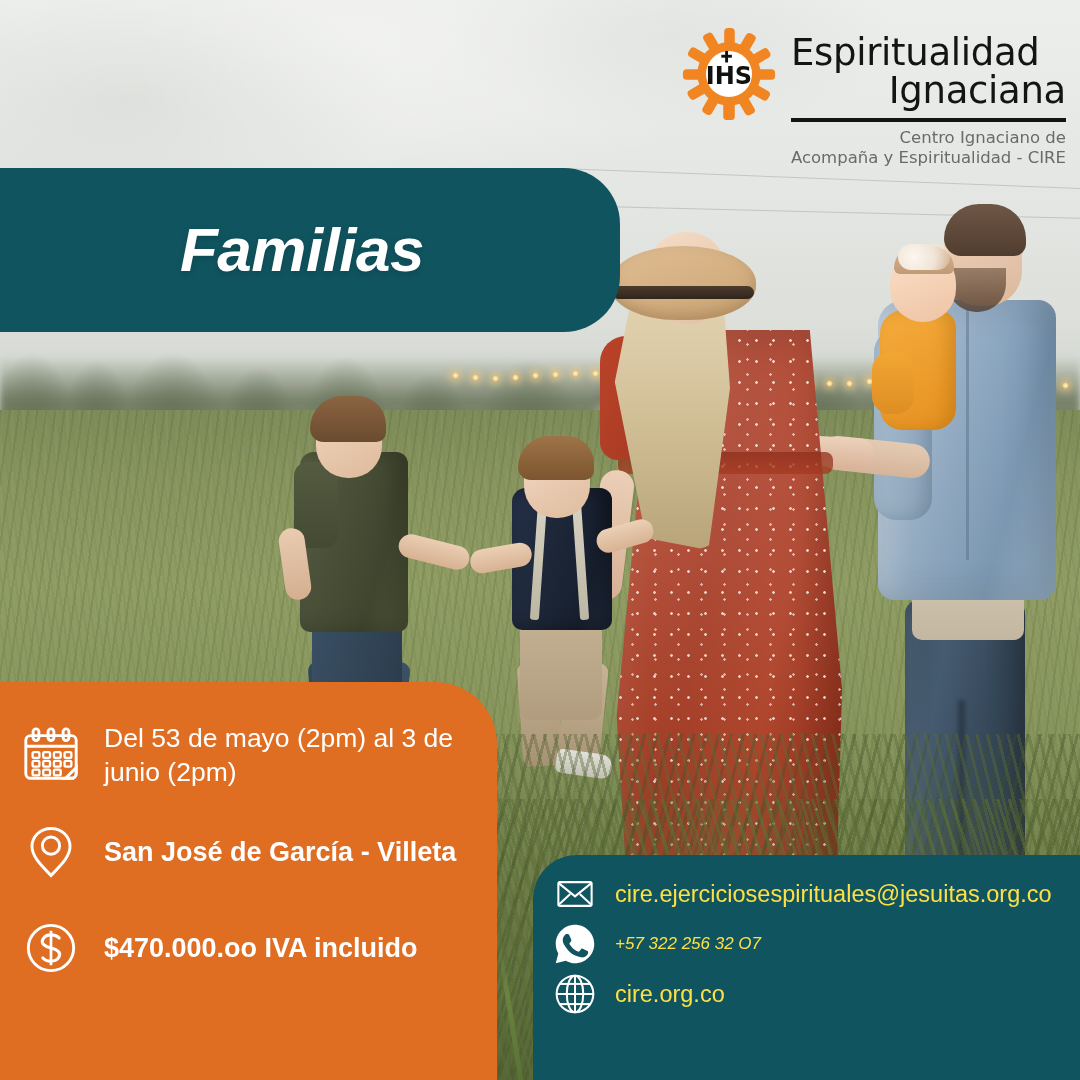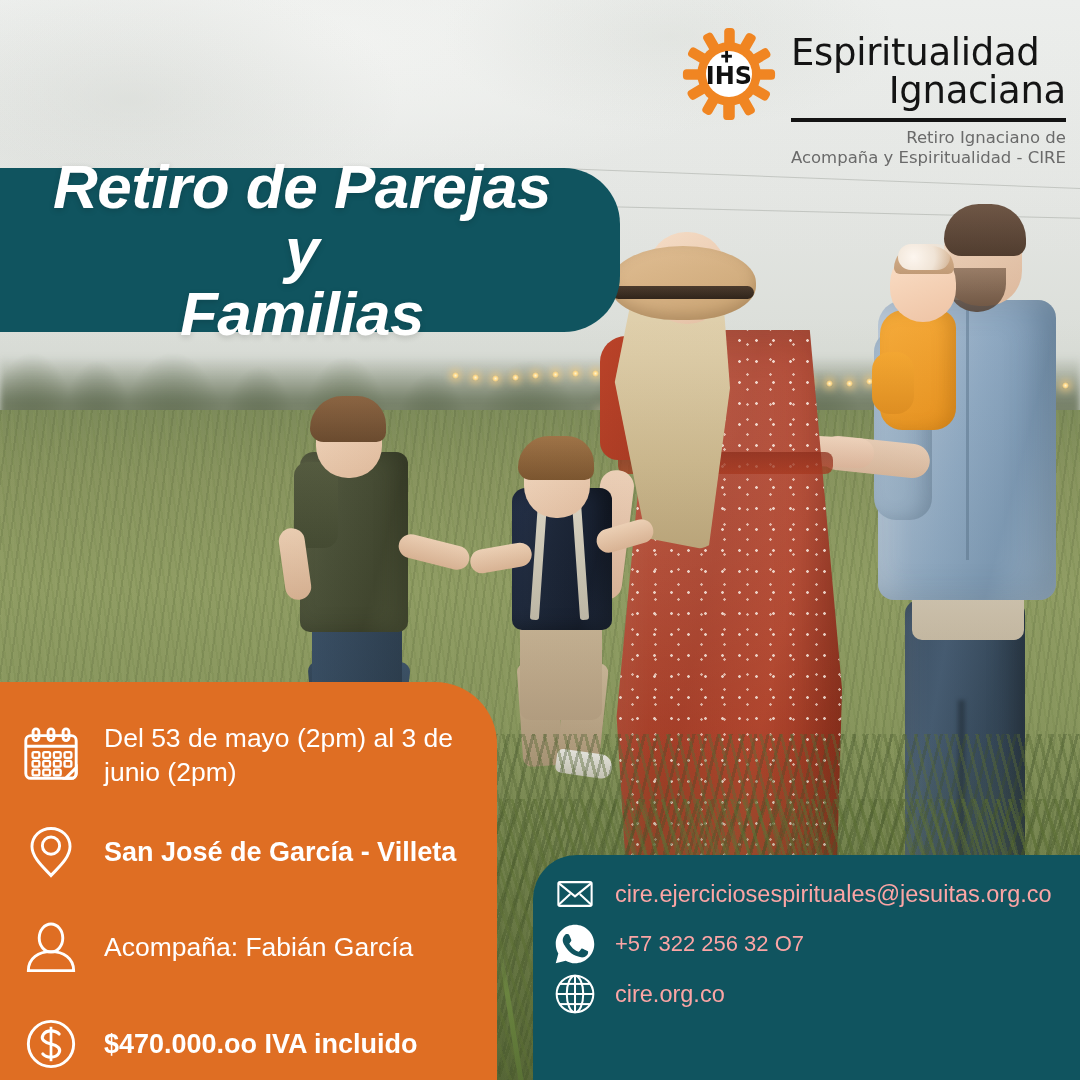--- a/index.html
+++ b/index.html
@@ -419,23 +419,23 @@
     padding:14px 10px 10px 18px;
   }
   .contact-title{
     color:#fff;font-size:30px;font-weight:bold;font-style:italic;text-align:center;
     margin:4px 0 8px;font-family:"Liberation Sans", sans-serif;
   }
   .contact-row{display:flex;align-items:center;gap:16px;height:50px;}
   .contact-ico{flex:0 0 48px;height:48px;display:flex;align-items:center;justify-content:center;}
   .contact-ico svg{display:block;}
   .contact-txt{
-    color:#fca5a5;font-size:23.5px;font-family:"Liberation Sans", sans-serif;white-space:nowrap;
-  }
-  .contact-txt.it{font-size:22px;}
+    color:#fde047;font-size:23.5px;font-family:"Liberation Sans", sans-serif;white-space:nowrap;
+  }
+  .contact-txt.it{font-style:italic;font-size:17px;}
 </style>
 </head>
 <body>
 
 <div class="poster">
 
   <div class="photo">
     <div class="sky"></div>
     <div class="sky-haze"></div>
 
@@ -588,28 +588,27 @@
         <circle cx="50" cy="50" r="24" fill="#FFFFFF"></circle>
         <text x="50" y="60" font-family="DejaVu Sans, sans-serif" font-size="25" font-weight="bold" fill="#111" text-anchor="middle">IHS</text>
         <rect x="46" y="26" width="3" height="12" fill="#111"></rect>
         <rect x="42" y="30" width="11" height="3" fill="#111"></rect>
       </svg>
     </div>
     <div class="logo-text">
       <div class="logo-l1">Espiritualidad</div>
       <div class="logo-l2">Ignaciana</div>
       <div class="logo-rule"></div>
-      <div class="logo-sub">Retiro Ignaciano de</div>
+      <div class="logo-sub">Centro Ignaciano de</div>
       <div class="logo-sub">Acompaña y Espiritualidad - CIRE</div>
     </div>
   </div>
 
   <div class="title-banner">
     <div class="title-text">
-      <div>Retiro de Parejas y</div>
       <div>Familias</div>
     </div>
   </div>
 
   <div class="info-panel">
 
     <div class="info-row">
       <div class="info-ico">
         <svg viewBox="0 0 64 64" width="62" height="62" fill="none" stroke="#fff" stroke-width="3">
           <rect x="6" y="11" width="52" height="44" rx="5"></rect>
@@ -639,29 +638,20 @@
     <div class="info-row">
       <div class="info-ico">
         <svg viewBox="0 0 64 64" width="58" height="58" fill="none" stroke="#fff" stroke-width="3.2">
           <path d="M32 6 C20 6 11 15 11 26 c0 13 15 25 21 32 6-7 21-19 21-32 C53 15 44 6 32 6 z"></path>
           <circle cx="32" cy="25" r="9.5"></circle>
         </svg>
       </div>
       <div class="info-txt b">San José de García - Villeta</div>
     </div>
 
-    <div class="info-row">
-      <div class="info-ico">
-        <svg viewBox="0 0 64 64" width="58" height="58" fill="none" stroke="#fff" stroke-width="3.2">
-          <ellipse cx="32" cy="21" rx="13" ry="15.5"></ellipse>
-          <path d="M7 57 C7 43 18.5 36 32 36 C45.5 36 57 43 57 57 z"></path>
-        </svg>
-      </div>
-      <div class="info-txt">Acompaña: Fabián García</div>
-    </div>
 
     <div class="info-row">
       <div class="info-ico">
         <svg viewBox="0 0 64 64" width="58" height="58" fill="none" stroke="#fff" stroke-width="3.2">
           <circle cx="32" cy="32" r="25"></circle>
           <path d="M41 21 C37 16.5 27 16 23.5 21.5 c-3.5 5.5 2 9 8.5 10.5 c6.5 1.5 12 5 8.5 10.5 C37 48 27 47.5 23 43" stroke-width="3.4" stroke-linecap="round"></path>
           <path d="M32 13 V51" stroke-width="3"></path>
         </svg>
       </div>
       <div class="info-txt b">$470.000.oo IVA incluido</div>

